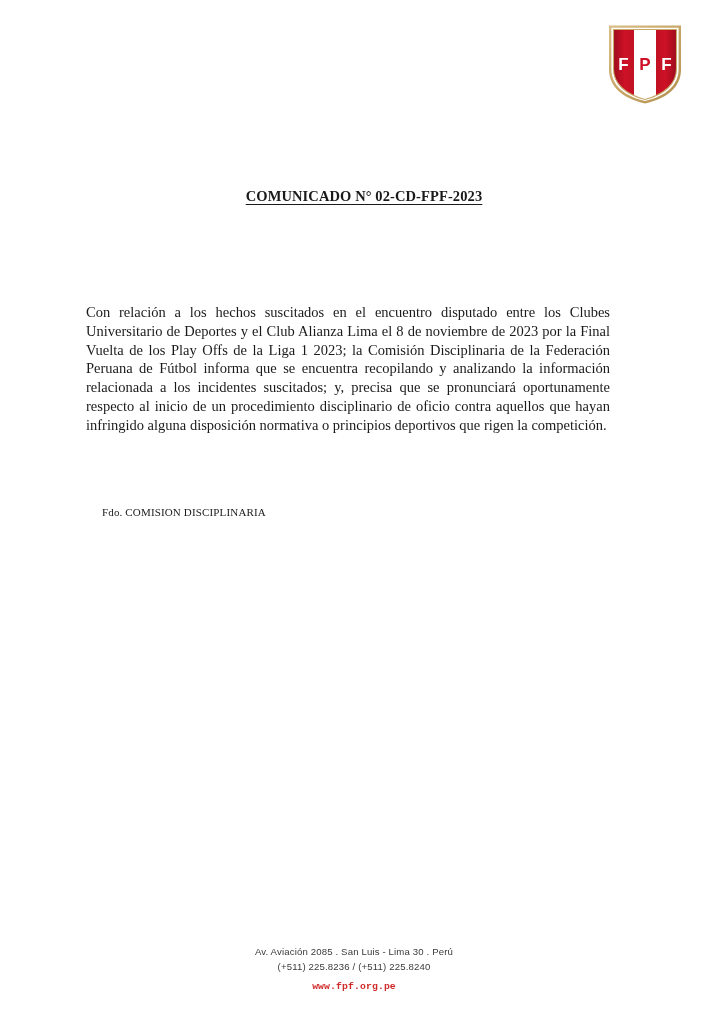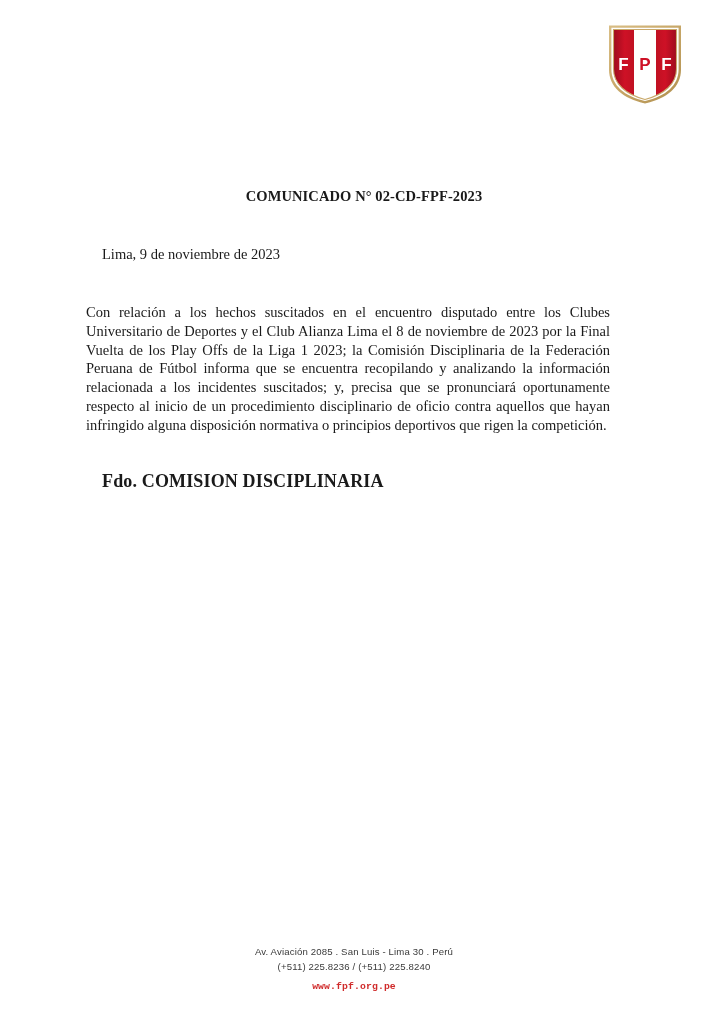--- a/index.html
+++ b/index.html
@@ -46,20 +46,21 @@
   
   .doc-title {
     position: absolute;
     left: 102px;
     top: 188px;
     width: 524px;
     text-align: center;
     font-size: 14.5px;
     font-weight: bold;
     letter-spacing: 0.1px;
+    text-decoration: underline;
     text-underline-offset: 2.5px;
   }
 
   .date-line {
     position: absolute;
     left: 102px;
     top: 246px;
     width: 524px;
     font-size: 14.5px;
     text-align: left;
@@ -73,24 +74,24 @@
     font-size: 14.5px;
     line-height: 18.8px;
     text-align: justify;
     text-justify: inter-word;
     hyphens: none;
   }
 
   .signature {
     position: absolute;
     left: 102px;
-    top: 471px;
+    top: 506px;
     width: 524px;
-    font-size: 18px;
-    font-weight: bold;
+    font-size: 11px;
+    font-weight: normal;
     letter-spacing: 0.15px;
   }
 
   
   .footer {
     position: absolute;
     left: 0;
     top: 944px;
     width: 708px;
     text-align: center;
@@ -164,21 +165,20 @@
           <text x="16.5" y="46" fill="#ffffff">F</text>
           <text x="38" y="46" fill="#CE1126">P</text>
           <text x="59.5" y="46" fill="#ffffff">F</text>
         </g>
       </svg>
     </div>
   </div>
 
   <div class="doc-title">COMUNICADO N° 02-CD-FPF-2023</div>
 
-  <div class="date-line">Lima, 9 de noviembre de 2023</div>
 
   <div class="body-text">Con relación a los hechos suscitados en el encuentro disputado entre los Clubes Universitario de Deportes y el Club Alianza Lima el 8 de noviembre de 2023 por la Final Vuelta de los Play Offs de la Liga 1 2023; la Comisión Disciplinaria de la Federación Peruana de Fútbol informa que se encuentra recopilando y analizando la información relacionada a los incidentes suscitados; y, precisa que se pronunciará oportunamente respecto al inicio de un procedimiento disciplinario de oficio contra aquellos que hayan infringido alguna disposición normativa o principios deportivos que rigen la competición.</div>
 
   <div class="signature">Fdo. COMISION DISCIPLINARIA</div>
 
   <div class="footer">
     <div class="footer-address">Av. Aviación 2085 . San Luis - Lima 30 . Perú</div>
     <div class="footer-phones">(+511) 225.8236 / (+511) 225.8240</div>
     <div class="footer-url" style="color: rgb(208, 43, 43);">www.fpf.org.pe</div>
   </div>

